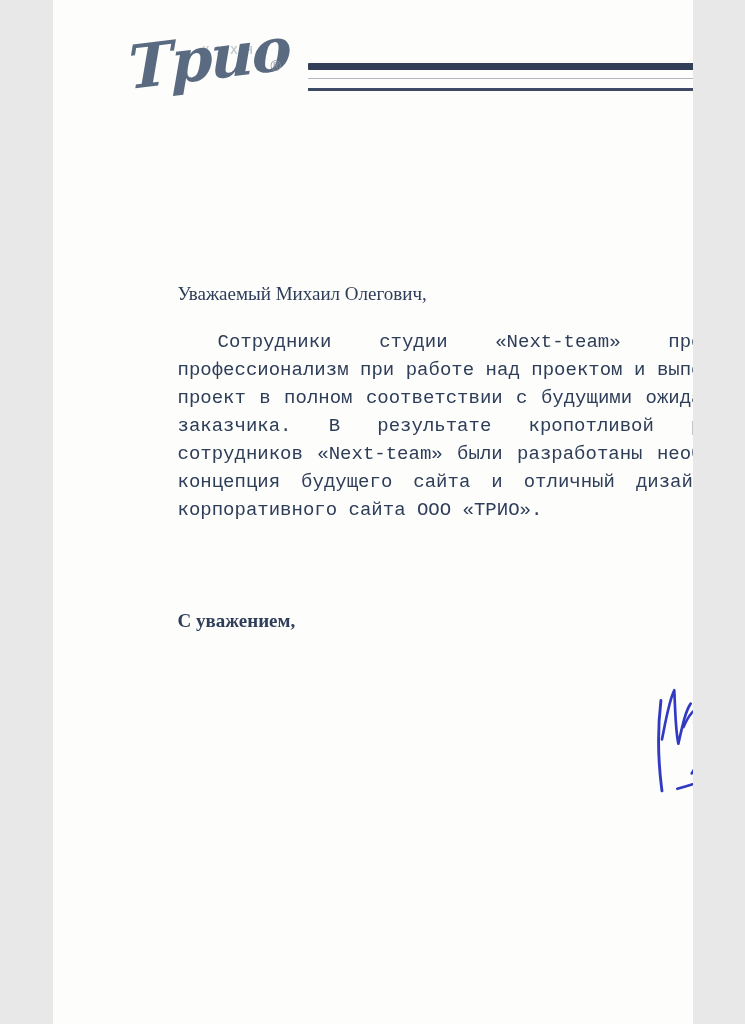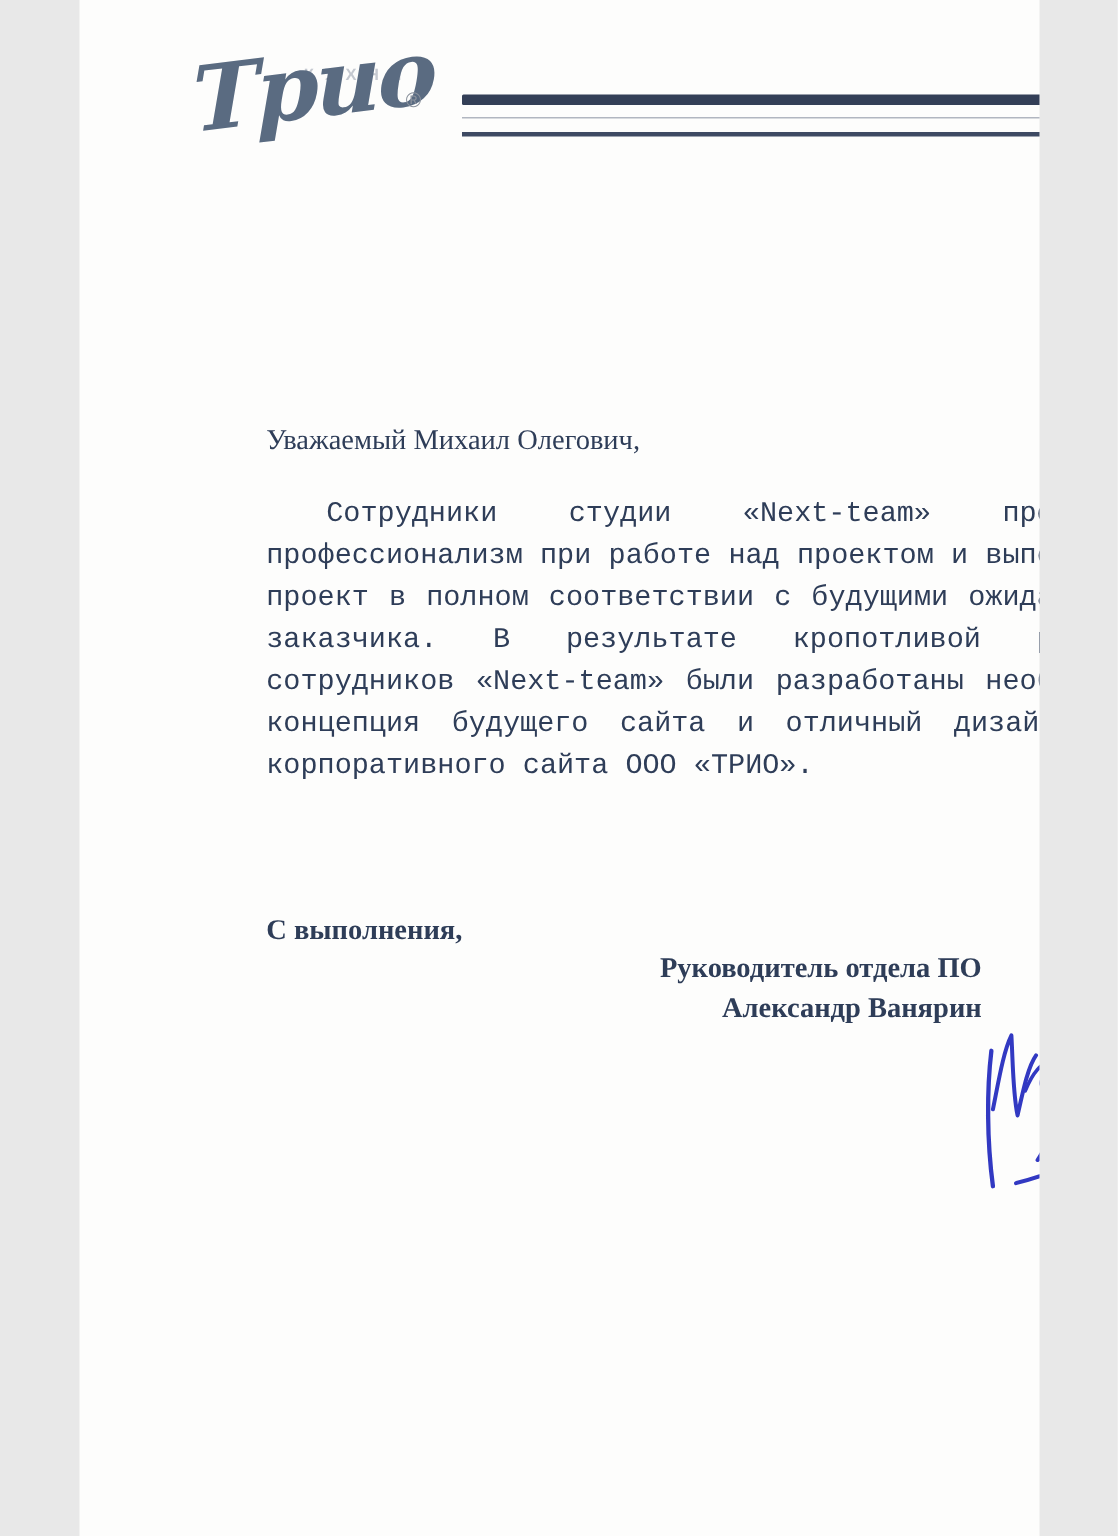--- a/index.html
+++ b/index.html
@@ -80,26 +80,22 @@
     <div class="rule-thin" style="background: rgb(169, 174, 185);"></div>
     <div class="rule-medium" style="background: rgb(62, 74, 99);"></div>
   </div>
 
 
   <div class="body-block">
     <p class="salutation">Уважаемый Михаил Олегович,</p>
     <p class="para p2">Сотрудники студии «Next-team» проявили профессионализм при работе над проектом и выполнили проект в полном соответствии с будущими ожиданиями заказчика. В результате кропотливой работы сотрудников «Next-team» были разработаны необычная концепция будущего сайта и отличный дизайн для корпоративного сайта ООО «ТРИО».</p>
   </div>
 
-  <div class="closing">С выполнения,</div>
+  <div class="closing">С уважением,</div>
 
-  <div class="signoff">
-    <div>Руководитель отдела ПО</div>
-    <div>Александр Ванярин</div>
-  </div>
 
   <div class="signature">
     <svg viewBox="0 0 100 115" fill="none" xmlns="http://www.w3.org/2000/svg">
       <path d="M28,20 C25,45 25,78 29,108" stroke-width="2.8" stroke-linecap="round" stroke="#3239c2"></path>
       <path d="M29,58 C33,38 36,20 41,10 C42,28 42,48 45,62 C49,44 52,30 57,23" stroke-width="2.6" stroke-linecap="round" stroke-linejoin="round" stroke="#3239c2"></path>
       <path d="M50,46 C55,34 61,27 65,29 C61,37 58,44 63,43 C68,41 71,33 77,29 C73,39 71,47 75,45 C81,41 87,35 93,31" stroke-width="2.4" stroke-linecap="round" stroke-linejoin="round" stroke="#3239c2"></path>
       <path d="M79,37 C75,57 67,77 58,91 C70,83 85,79 93,83 C84,94 63,101 44,106" stroke-width="2.6" stroke-linecap="round" stroke-linejoin="round" stroke="#3239c2"></path>
     </svg>
   </div>
 

